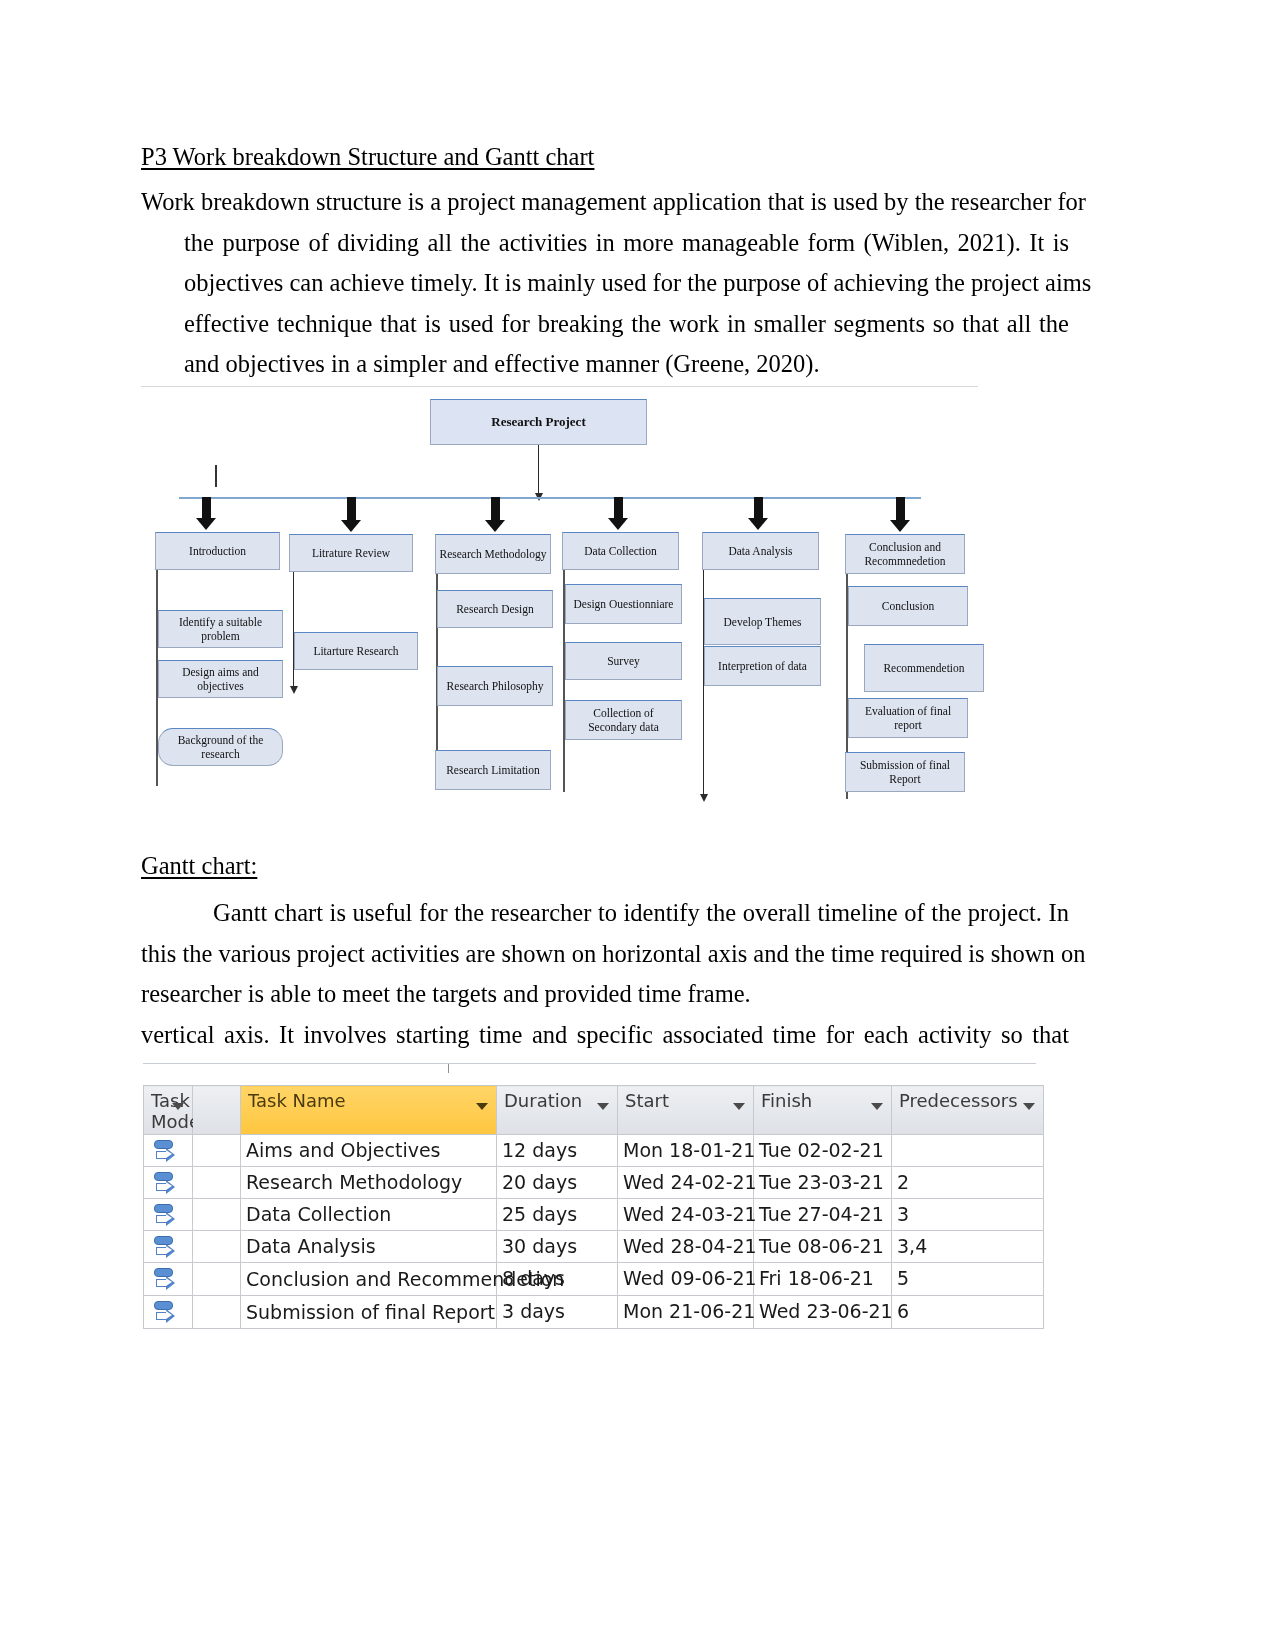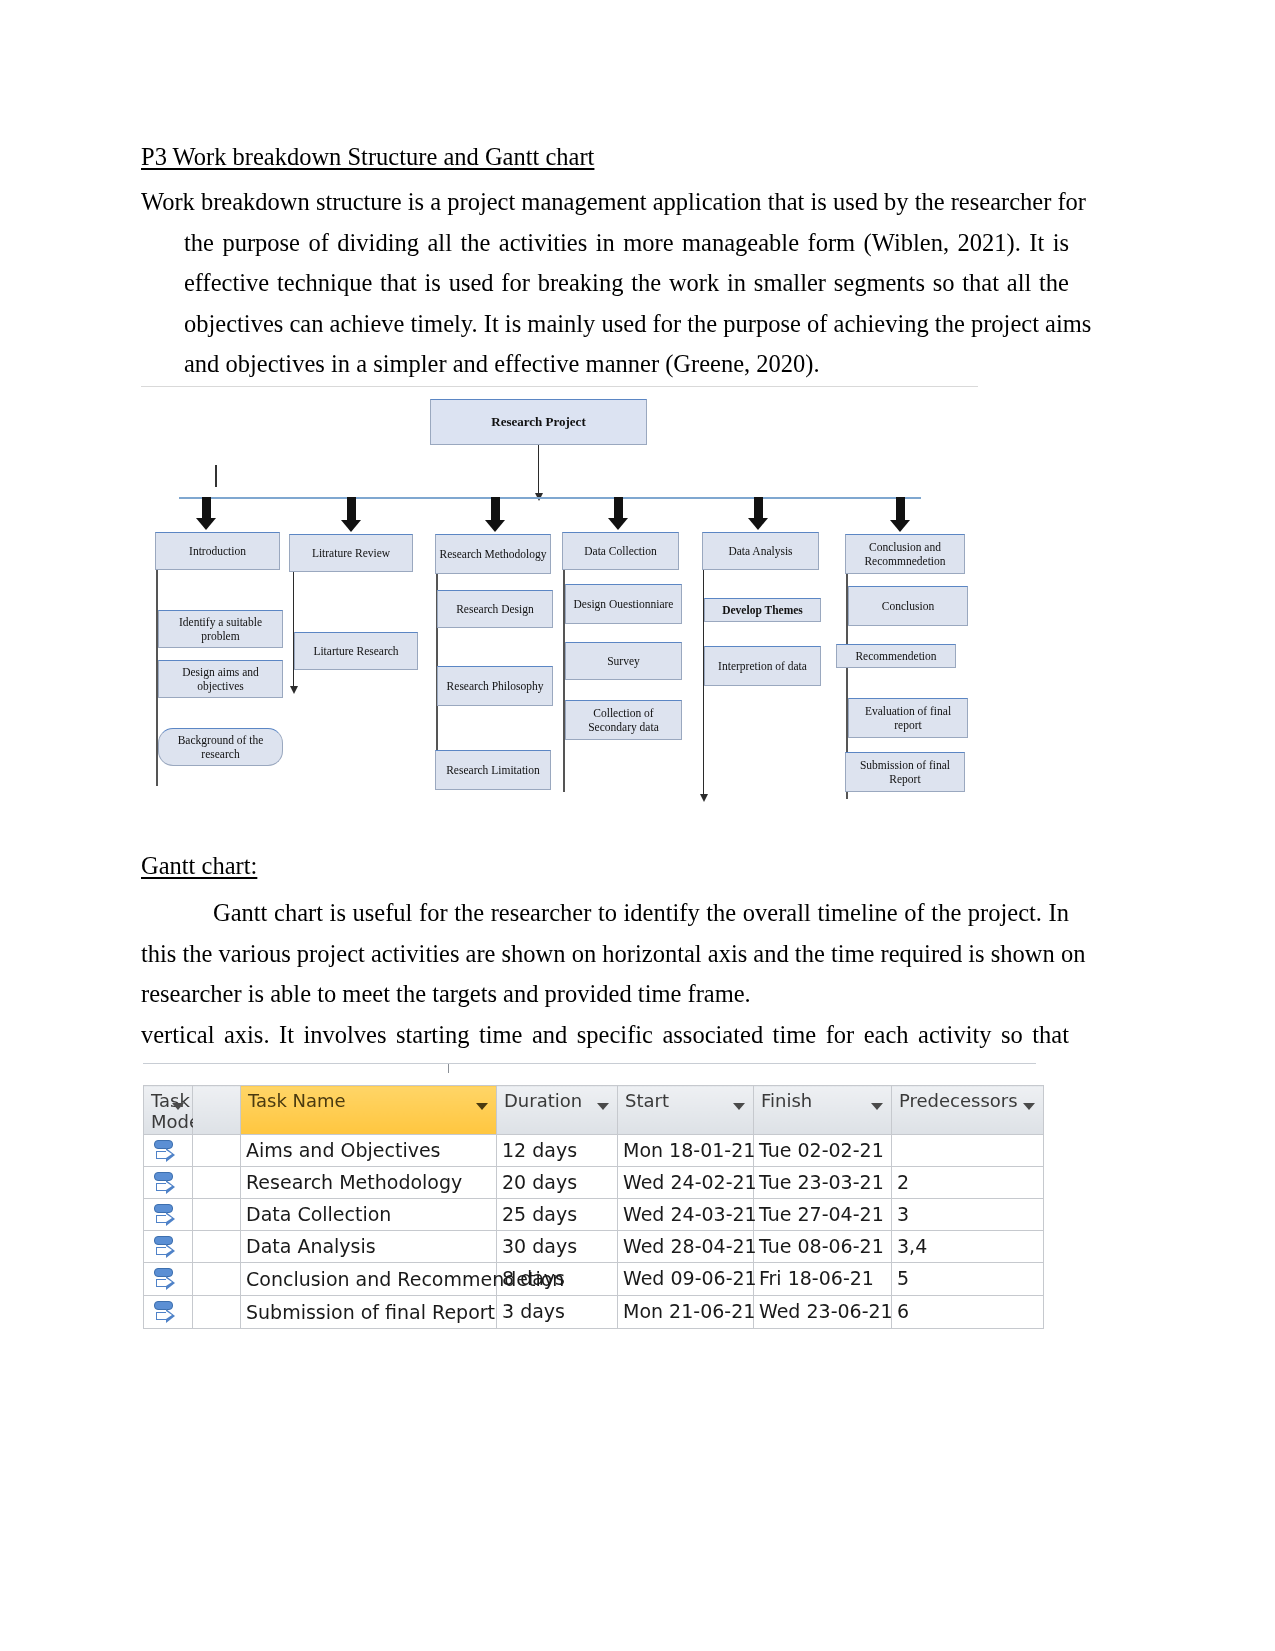--- a/index.html
+++ b/index.html
@@ -293,22 +293,22 @@
 </head>
 <body>
 
 <div class="page">
 
   <div class="doc-heading">P3 Work breakdown Structure and Gantt chart</div>
 
   <div class="para" id="para-wbs">
     <span class="just-line">Work breakdown structure is a project management application that is used by the researcher for</span>
     <span class="just-line" style="padding-left:43px;">the purpose of dividing all the activities in more manageable form (Wiblen, 2021). It is</span>
+    <span class="just-line" style="padding-left:43px;">objectives can achieve timely. It is mainly used for the purpose of achieving the project aims</span>
     <span class="just-line" style="padding-left:43px;">effective technique that is used for breaking the work in smaller segments so that all the</span>
-    <span class="just-line" style="padding-left:43px;">objectives can achieve timely. It is mainly used for the purpose of achieving the project aims</span>
     <span class="just-line last-line" style="padding-left:43px;">and objectives in a simpler and effective manner (Greene, 2020).</span>
   </div>
 
   <div class="wbs">
 
     <div class="wbs-box root" style="left:289px; top:12px; width:217px; height:46px;">Research Project</div>
 
     <div class="arrow-thin" style="left:397px; top:58px; height:49px;"></div>
 
     <div class="connector-h" style="left:38px; top:110px; width:742px;"></div>
@@ -339,27 +339,27 @@
     <div class="wbs-box" style="left:294px; top:363px; width:116px; height:40px;">Research Limitation</div>
 
     <div class="wbs-box" style="left:421px; top:145px; width:117px; height:38px;">Data Collection</div>
     <div class="spine" style="left:422px; top:183px; height:222px;"></div>
     <div class="wbs-box" style="left:424px; top:197px; width:117px; height:40px;">Design Ouestionniare</div>
     <div class="wbs-box" style="left:424px; top:255px; width:117px; height:38px;">Survey</div>
     <div class="wbs-box" style="left:424px; top:313px; width:117px; height:40px;">Collection of Secondary data</div>
 
     <div class="wbs-box" style="left:561px; top:145px; width:117px; height:38px;">Data Analysis</div>
     <div class="arrow-thin" style="left:562px; top:183px; height:225px;"></div>
-    <div class="wbs-box" style="left:563px; top:211px; width:117px; height:24px;font-weight:bold;">Develop Themes</div>
+    <div class="wbs-box" style="left:563px; top:211px; width:117px; height:47px;">Develop Themes</div>
     <div class="wbs-box" style="left:563px; top:259px; width:117px; height:40px;">Interpretion of data</div>
 
     <div class="wbs-box" style="left:704px; top:147px; width:120px; height:40px;">Conclusion and Recommnedetion</div>
     <div class="spine" style="left:705px; top:187px; height:225px;"></div>
     <div class="wbs-box" style="left:707px; top:199px; width:120px; height:40px;">Conclusion</div>
-    <div class="wbs-box" style="left:695px; top:257px; width:120px; height:24px;">Recommendetion</div>
+    <div class="wbs-box" style="left:723px; top:257px; width:120px; height:48px;">Recommendetion</div>
     <div class="wbs-box" style="left:707px; top:311px; width:120px; height:40px;">Evaluation of final report</div>
     <div class="wbs-box" style="left:704px; top:365px; width:120px; height:40px;">Submission of final Report</div>
 
   </div>
 
   <div class="gantt-heading">Gantt chart:</div>
 
   <div class="para" id="para-gantt">
     <span class="just-line" style="padding-left:72px;">Gantt chart is useful for the researcher to identify the overall timeline of the project. In</span>
     <span class="just-line">this the various project activities are shown on horizontal axis and the time required is shown on</span>

